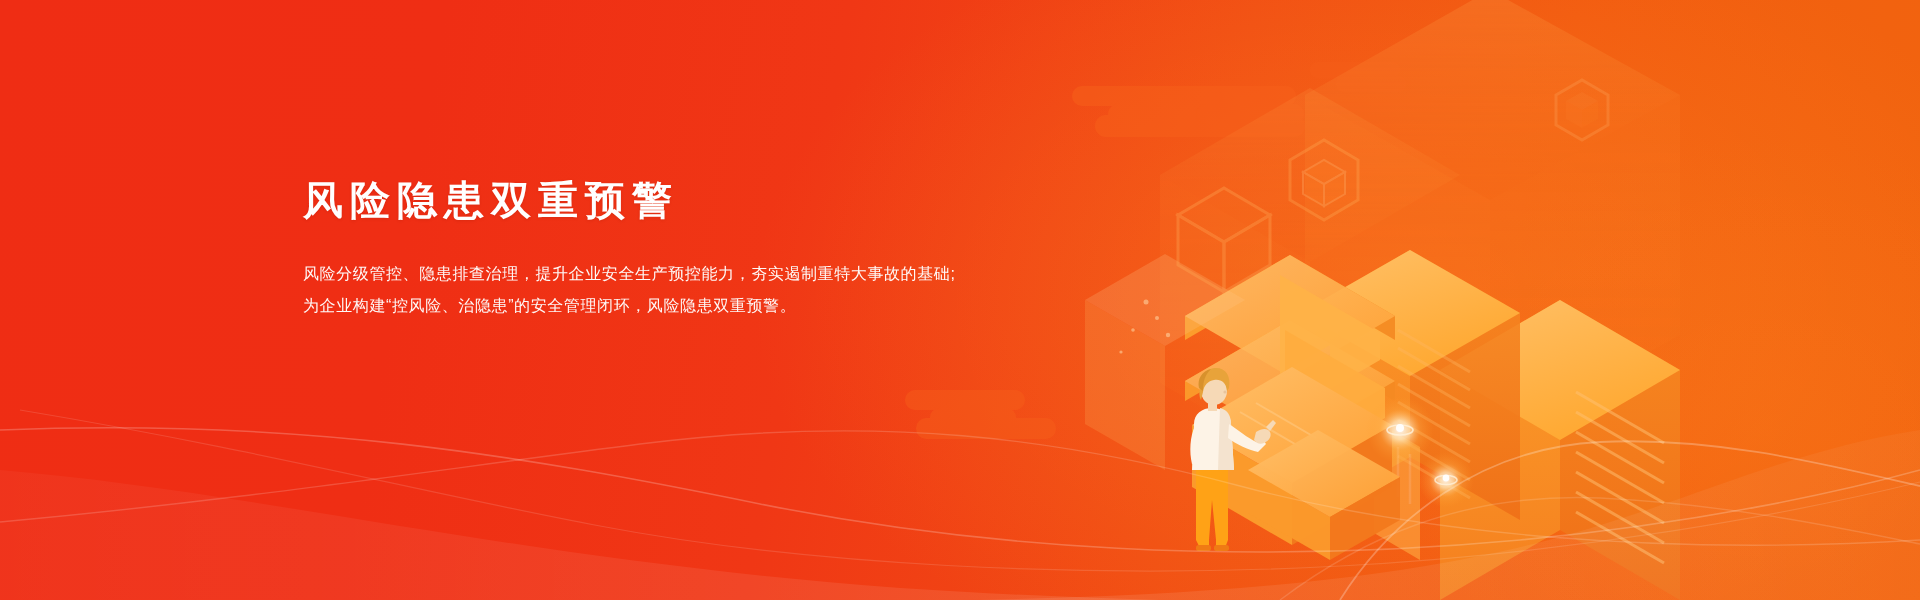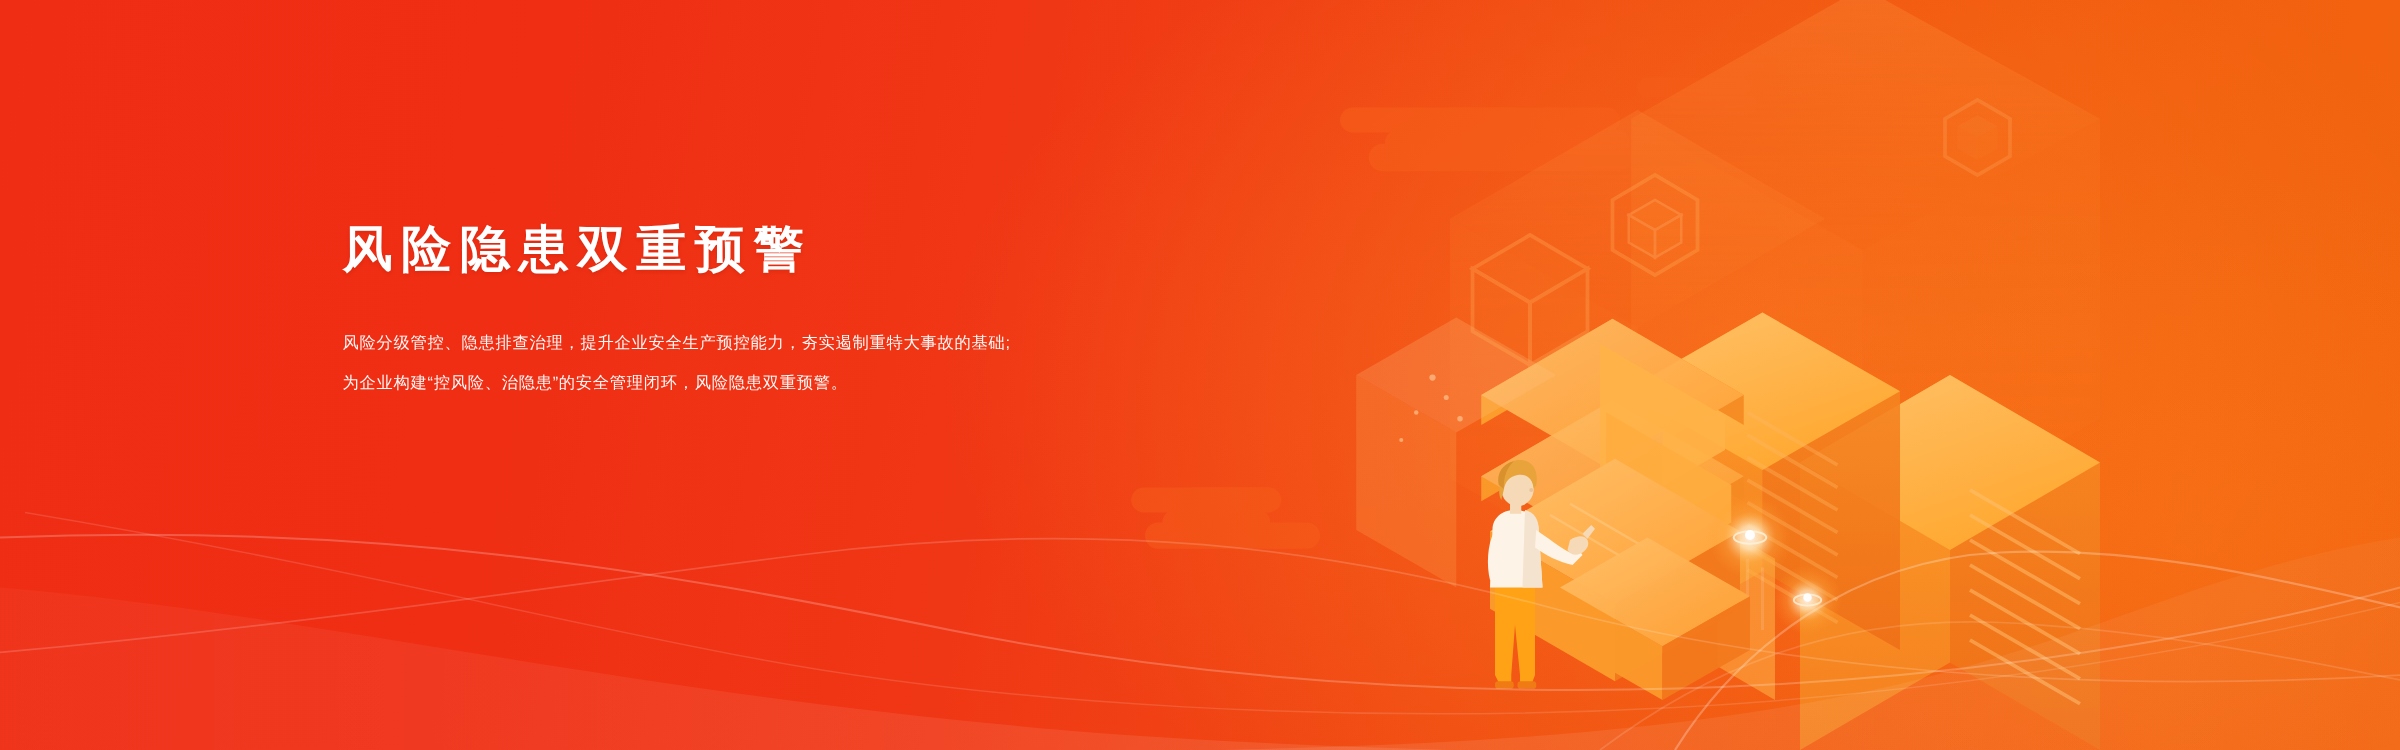--- a/index.html
+++ b/index.html
@@ -27,36 +27,36 @@
   .clouds{position:absolute;left:0;top:0;width:1920px;height:600px;pointer-events:none;}
   
   .shapes{position:absolute;left:0;top:0;width:1920px;height:600px;pointer-events:none;}
   
   .city{position:absolute;left:0;top:0;width:1920px;height:600px;pointer-events:none;}
   
   .person{position:absolute;left:0;top:0;width:1920px;height:600px;pointer-events:none;}
   
   .copy{
     position:absolute;
-    left:274px;top:176px;
+    left:303px;top:176px;
     width:700px;
   }
   .headline{
     color:#ffffff;
     font-size:40px;
     font-weight:bold;
     letter-spacing:7px;
     line-height:1.2;
     margin:0 0 34px 0;
     white-space:nowrap;
     text-shadow:0 1px 3px rgba(140,20,0,0.18);
   }
   .sub-line{
     color:#ffffff;
-    font-size:13px;
+    font-size:16px;
     line-height:32px;
     letter-spacing:0.6px;
     margin:0;
     white-space:nowrap;
     opacity:0.97;
   }
 </style>
 </head>
 <body>
 

